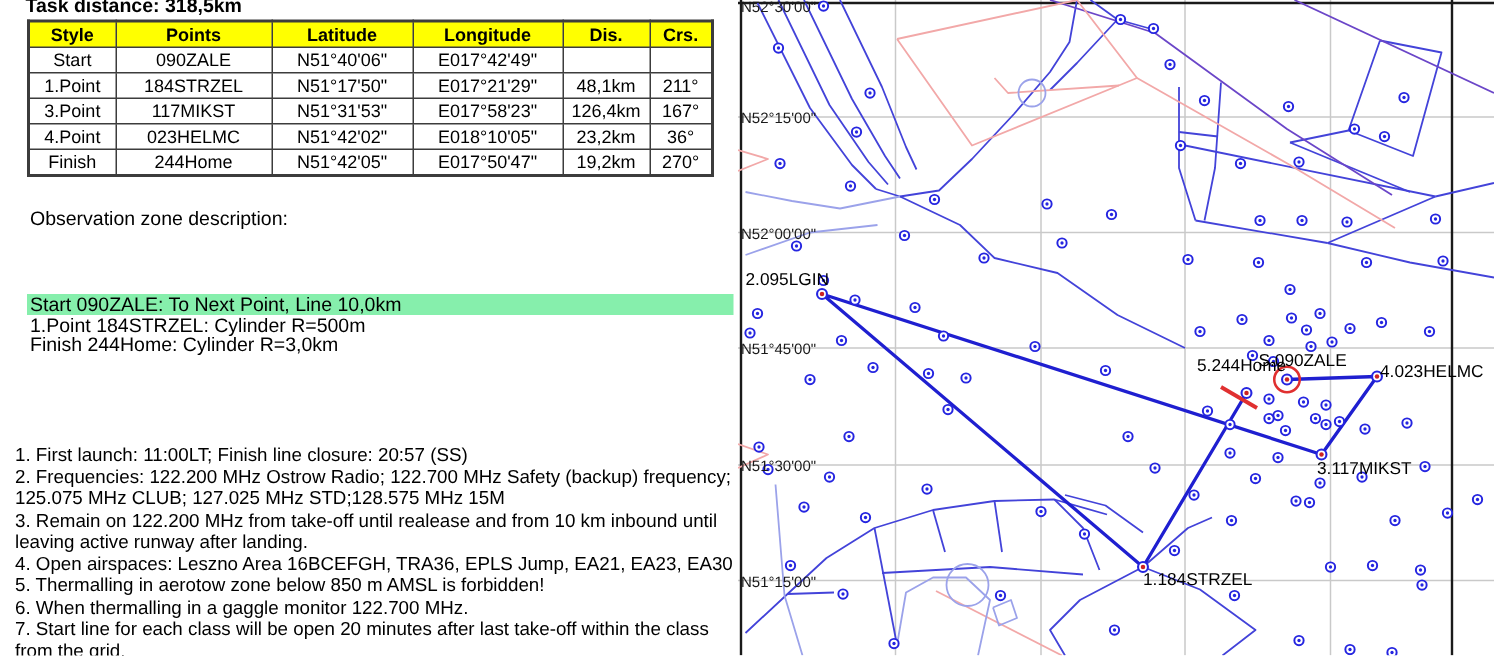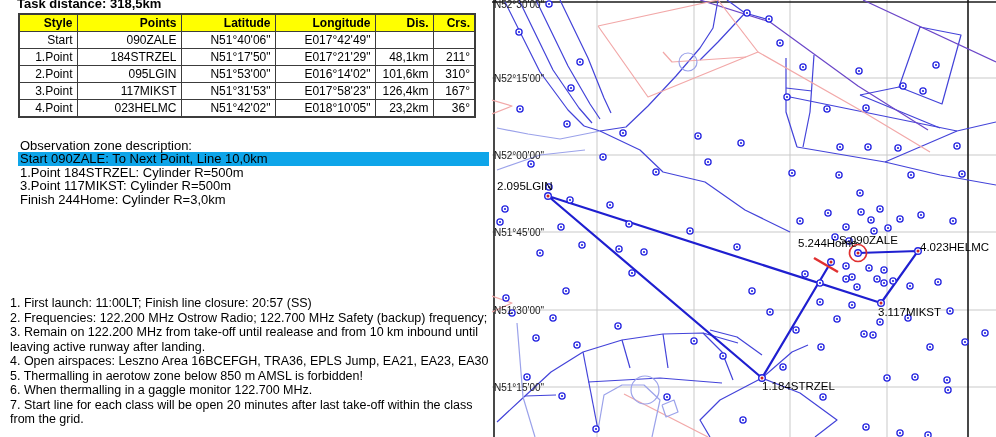--- a/index.html
+++ b/index.html
@@ -6,29 +6,29 @@
   body{width:996px;height:437px;overflow:hidden;font-family:"Liberation Sans",sans-serif;color:#000;}
   #root{position:relative;width:996px;height:437px;}
 
   
   #left-panel{position:absolute;left:0;top:0;width:492px;height:437px;background:#fff;}
   #task-title{position:absolute;left:17px;top:-4px;font-size:13px;font-weight:bold;white-space:nowrap;}
 
   table.task{position:absolute;left:18px;top:13px;border-collapse:collapse;font-size:12px;
              border:2px solid #3c3c3c;}
   table.task th,table.task td{border:1px solid #3c3c3c;padding:1px 4px;height:14px;
-             text-align:right;font-weight:normal;white-space:nowrap;}
+             text-align:center;font-weight:normal;white-space:nowrap;}
   table.task th{background:#ffff00;font-weight:bold;}
   col.c-style{width:58px;}col.c-points{width:104px;}col.c-lat{width:94px;}
   col.c-lon{width:100px;}col.c-dis{width:58px;}col.c-crs{width:42px;}
 
   #obs-block{position:absolute;left:18px;top:139px;width:471px;font-size:13px;line-height:13.4px;}
   #obs-block .obs-heading{padding-left:2px;}
   #obs-block .obs-line{padding-left:2px;}
-  #obs-block .obs-line.hl{background:#0ea5e9;}
+  #obs-block .obs-line.hl{background:#86efac;margin-top:44px;}
 
   #notes-block{position:absolute;left:10px;top:296px;width:482px;font-size:12.5px;line-height:14.5px;}
   #notes-block .note-line{white-space:nowrap;}
 
   
   #map-wrap{position:absolute;left:492px;top:0;width:504px;height:437px;background:#fff;}
   svg text{font-family:"Liberation Sans",sans-serif;}
   .map-label{font-size:11.5px;fill:#000;}
   .lat-label{font-size:10px;fill:#1a1a1a;}
 </style>
@@ -70,60 +70,60 @@
           </tr>
           <tr>
             <td>1.Point</td>
             <td>184STRZEL</td>
             <td>N51°17'50"</td>
             <td>E017°21'29"</td>
             <td>48,1km</td>
             <td>211°</td>
           </tr>
           <tr>
-            <td>2.Point</td>
-            <td>095LGIN</td>
-            <td>N51°53'00"</td>
-            <td>E016°14'02"</td>
-            <td>101,6km</td>
-            <td>310°</td>
-          </tr>
-          <tr>
             <td>3.Point</td>
             <td>117MIKST</td>
             <td>N51°31'53"</td>
             <td>E017°58'23"</td>
             <td>126,4km</td>
             <td>167°</td>
           </tr>
           <tr>
             <td>4.Point</td>
             <td>023HELMC</td>
             <td>N51°42'02"</td>
             <td>E018°10'05"</td>
             <td>23,2km</td>
             <td>36°</td>
           </tr>
+          <tr>
+            <td>Finish</td>
+            <td>244Home</td>
+            <td>N51°42'05"</td>
+            <td>E017°50'47"</td>
+            <td>19,2km</td>
+            <td>270°</td>
+          </tr>
         </tbody>
     </table>
 
     <div id="obs-block">
       <div class="obs-heading">Observation zone description:</div>
       <div id="obs-lines">
           <div class="obs-line hl">Start 090ZALE: To Next Point, Line 10,0km</div>
           <div class="obs-line">1.Point 184STRZEL: Cylinder R=500m</div>
-          <div class="obs-line">3.Point 117MIKST: Cylinder R=500m</div>
           <div class="obs-line">Finish 244Home: Cylinder R=3,0km</div>
         </div>
     </div>
 
     <div id="notes-block">
       <div id="note-lines">
           <div class="note-line">1. First launch: 11:00LT; Finish line closure: 20:57 (SS)</div>
           <div class="note-line">2. Frequencies: 122.200 MHz Ostrow Radio; 122.700 MHz Safety (backup) frequency;</div>
+          <div class="note-line">125.075 MHz CLUB; 127.025 MHz STD;128.575 MHz 15M</div>
           <div class="note-line">3. Remain on 122.200 MHz from take-off until realease and from 10 km inbound until</div>
           <div class="note-line">leaving active runway after landing.</div>
           <div class="note-line">4. Open airspaces: Leszno Area 16BCEFGH, TRA36, EPLS Jump, EA21, EA23, EA30</div>
           <div class="note-line">5. Thermalling in aerotow zone below 850 m AMSL is forbidden!</div>
           <div class="note-line">6. When thermalling in a gaggle monitor 122.700 MHz.</div>
           <div class="note-line">7. Start line for each class will be open 20 minutes after last take-off within the class</div>
           <div class="note-line">from the grid.</div>
         </div>
     </div>
   </div>

